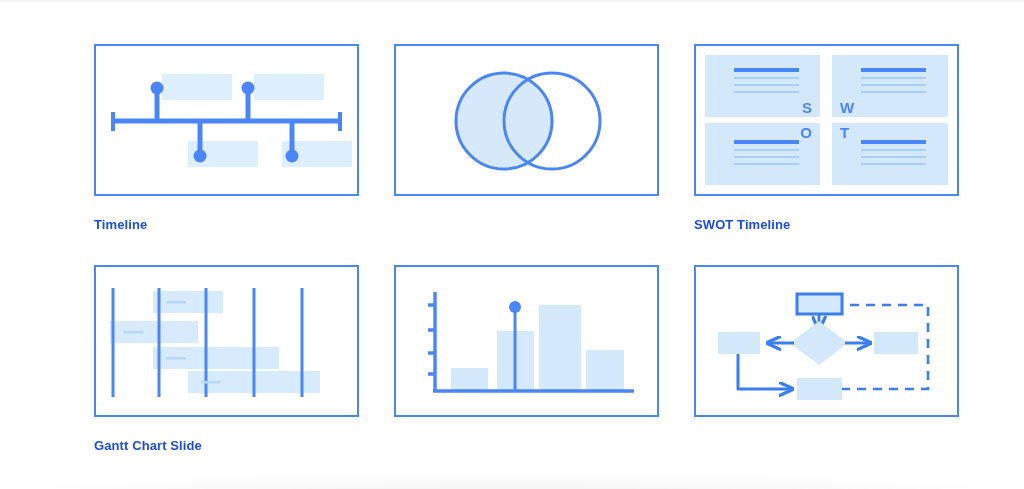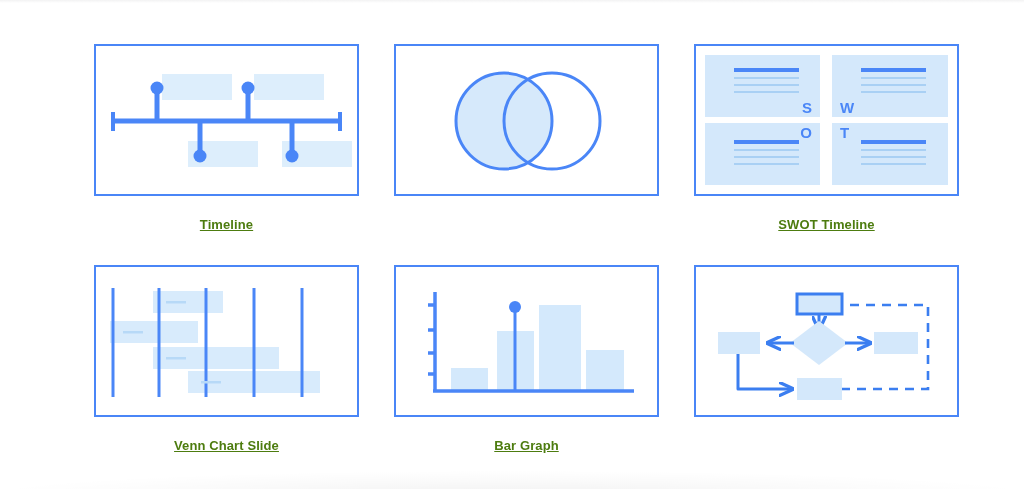--- a/index.html
+++ b/index.html
@@ -54,26 +54,25 @@
     box-sizing: border-box;
     border: 2px solid #4a86f7;
     background: #ffffff;
     position: relative;
     overflow: hidden;
   }
   .card svg { display: block; }
 
   .caption {
     margin-top: 21px;
-    text-align: center;
+    text-align: left;
     font-size: 13px;
     font-weight: bold;
-    color: #4d7c0f;
+    color: #1d4ed8;
     letter-spacing: 0.1px;
-    text-decoration: underline;
   }
 </style>
 </head>
 <body>
 
 <div id="page">
   <div id="top-rule"></div>
 
   <div class="grid">
 
@@ -166,21 +165,21 @@
           <line x1="110" y1="21" x2="110" y2="130" stroke="#4a86f7" stroke-width="3"></line>
           <line x1="158" y1="21" x2="158" y2="130" stroke="#4a86f7" stroke-width="3"></line>
           <line x1="206" y1="21" x2="206" y2="130" stroke="#4a86f7" stroke-width="3"></line>
 
           <rect x="70" y="34" width="20" height="2.5" fill="#b7d9f7"></rect>
           <rect x="27" y="64" width="20" height="2.5" fill="#b7d9f7"></rect>
           <rect x="70" y="90" width="20" height="2.5" fill="#b7d9f7"></rect>
           <rect x="105" y="114" width="20" height="2.5" fill="#b7d9f7"></rect>
         </svg>
       </div>
-      <div class="caption">Venn Chart Slide</div>
+      <div class="caption">Gantt Chart Slide</div>
     </div>
 
     <div class="cell">
       <div class="card">
         <svg width="261" height="148" viewBox="0 0 261 148">
 
           <rect x="55" y="101" width="37" height="23" fill="#d4e9fc"></rect>
           <rect x="101" y="64" width="37" height="60" fill="#d4e9fc"></rect>
           <rect x="143" y="38" width="42" height="86" fill="#d4e9fc"></rect>
           <rect x="190" y="83" width="38" height="41" fill="#d4e9fc"></rect>
@@ -190,21 +189,20 @@
 
           <line x1="32" y1="38" x2="39" y2="38" stroke="#4a86f7" stroke-width="3.5"></line>
           <line x1="32" y1="63" x2="39" y2="63" stroke="#4a86f7" stroke-width="3.5"></line>
           <line x1="32" y1="86" x2="39" y2="86" stroke="#4a86f7" stroke-width="3.5"></line>
           <line x1="32" y1="107" x2="39" y2="107" stroke="#4a86f7" stroke-width="3.5"></line>
 
           <line x1="119" y1="41" x2="119" y2="124" stroke="#4a86f7" stroke-width="3"></line>
           <circle cx="119" cy="40" r="6" fill="#4a86f7"></circle>
         </svg>
       </div>
-      <div class="caption">Bar Graph</div>
     </div>
 
     <div class="cell">
       <div class="card">
         <svg width="261" height="148" viewBox="0 0 261 148">
           <defs>
             <marker id="fcArrow" viewBox="0 0 10 10" refX="8.4" refY="5" markerWidth="5" markerHeight="5" orient="auto-start-reverse">
               <path d="M 0 0.6 L 9.6 5 L 0 9.4" fill="none" stroke="#3b7ef0" stroke-width="2.2" stroke-linecap="round" stroke-linejoin="round"></path>
             </marker>
           </defs>

